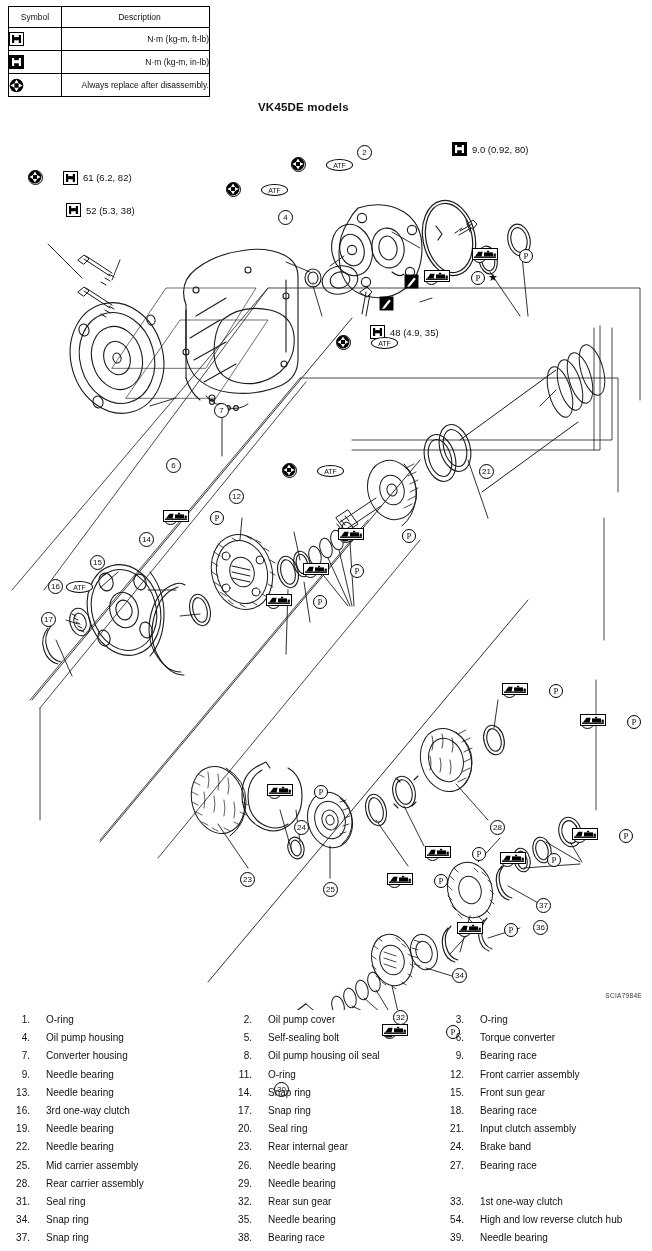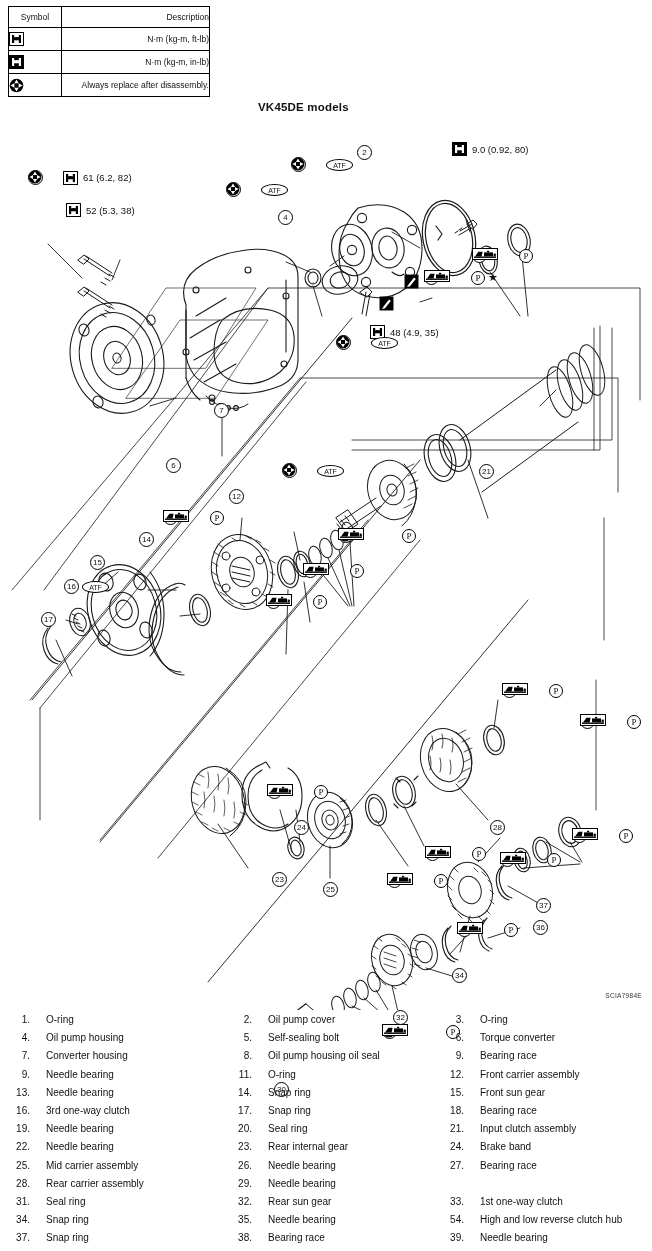--- a/index.html
+++ b/index.html
@@ -102,21 +102,21 @@
     </symbol>
   </defs>
 </svg>
 
 <div class="page">
 
   <table class="legend">
     <tbody>
         <tr>
       <th class="c-sym">Symbol</th>
-      <th class="c-desc" style="">Description</th>
+      <th class="c-desc" style="text-align:center">Description</th>
     </tr>
     <tr>
       <td class="c-sym">
         <span class="ic ic-nm">
           <svg width="15" height="14">
                 <use href="#sym-nm-ftlb"></use>
               </svg></span>
       </td>
       <td class="c-desc">N·m (kg-m, ft-lb)</td>
     </tr>
@@ -676,21 +676,21 @@
     <div class="mk" style="left:163px;top:390px">
       <span class="cc">13</span>
       <span class="ic ic-grease">
           <svg width="26" height="12">
             <use href="#sym-grease"></use>
           </svg>
         </span>
       <span class="pp">P</span>
     </div>
 
-    <div class="mk" style="left:64px;top:459px">
+    <div class="mk" style="left:48px;top:459px">
       <span class="cc">16</span>
       <span class="oval">ATF</span>
     </div>
 
     <div class="mk" style="left:266px;top:474px">
       <span class="cc">18</span>
       <span class="ic ic-grease">
           <svg width="26" height="12">
             <use href="#sym-grease"></use>
           </svg>
@@ -820,21 +820,21 @@
 
     <div class="cal" style="left:357px;top:25px">2</div>
     <div class="cal" style="left:278px;top:90px">4</div>
     <div class="cal" style="left:166px;top:338px">6</div>
     <div class="cal" style="left:214px;top:283px">7</div>
     <div class="cal" style="left:229px;top:369px">12</div>
     <div class="cal" style="left:139px;top:412px">14</div>
     <div class="cal" style="left:90px;top:435px">15</div>
     <div class="cal" style="left:41px;top:492px">17</div>
     <div class="cal" style="left:479px;top:344px">21</div>
-    <div class="cal" style="left:272px;top:752px">23</div>
+    <div class="cal" style="left:240px;top:752px">23</div>
     <div class="cal" style="left:294px;top:700px">24</div>
     <div class="cal" style="left:323px;top:762px">25</div>
     <div class="cal" style="left:490px;top:700px">28</div>
     <div class="cal" style="left:274px;top:962px">30</div>
     <div class="cal" style="left:393px;top:890px">32</div>
     <div class="cal" style="left:452px;top:848px">34</div>
     <div class="cal" style="left:533px;top:800px">36</div>
     <div class="cal" style="left:536px;top:778px">37</div>
 
   </div>

